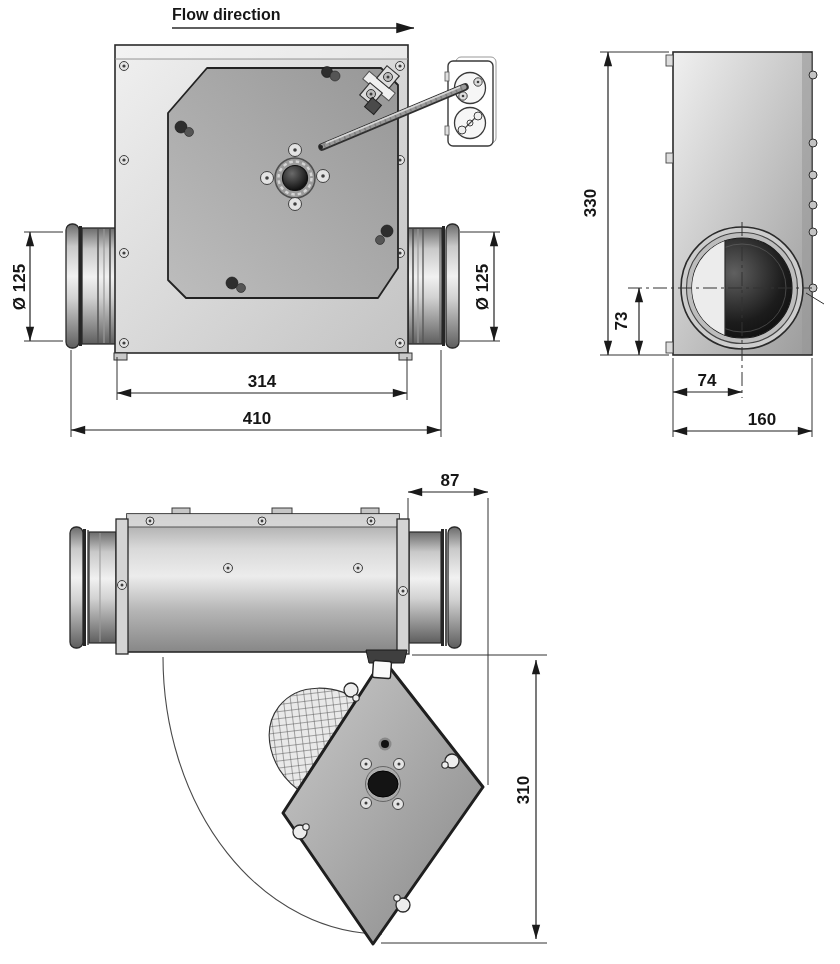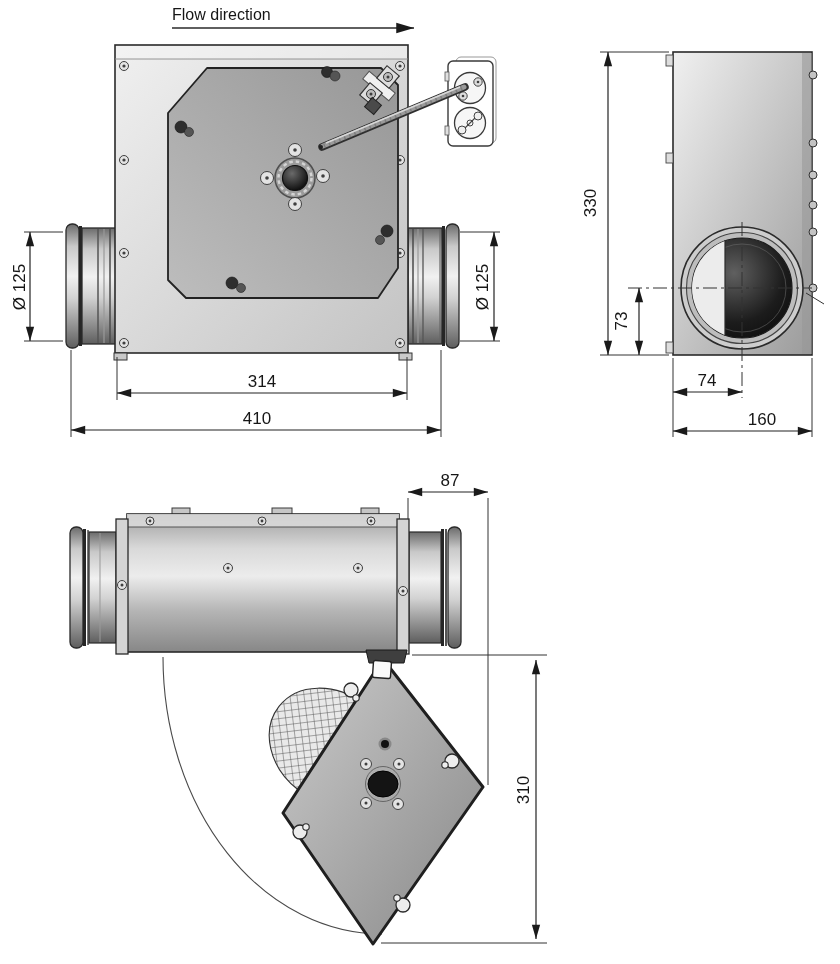--- a/index.html
+++ b/index.html
@@ -1,17 +1,17 @@
 <!DOCTYPE html>
 <html><head>
 <meta charset="utf-8">
 <style>
   html,body{margin:0;padding:0;background:#ffffff;}
   .canvas{position:relative;width:840px;height:964px;background:#ffffff;overflow:hidden;
-          font-family:"Liberation Sans", sans-serif;}
+          font-family:"Liberation Sans", sans-serif;font-weight:bold;}
   svg text{font-family:"Liberation Sans", sans-serif;font-size:17px;fill:#161616;}
   svg text.flow{font-size:16px;}
   .dimline{stroke:#222;stroke-width:1.2;fill:none;}
   .extline{stroke:#333;stroke-width:1;fill:none;}
   .cline{stroke:#333;stroke-width:1;fill:none;stroke-dasharray:14 4 3 4;}
   .screw{fill:#e3e3e3;stroke:#3f3f3f;stroke-width:1;}
   .screwdot{fill:#3f3f3f;stroke:none;}
   .rivet{fill:#2e2e2e;stroke:#111;stroke-width:.6;}
   .rivet2{fill:#555;stroke:#222;stroke-width:.6;}
 </style>

